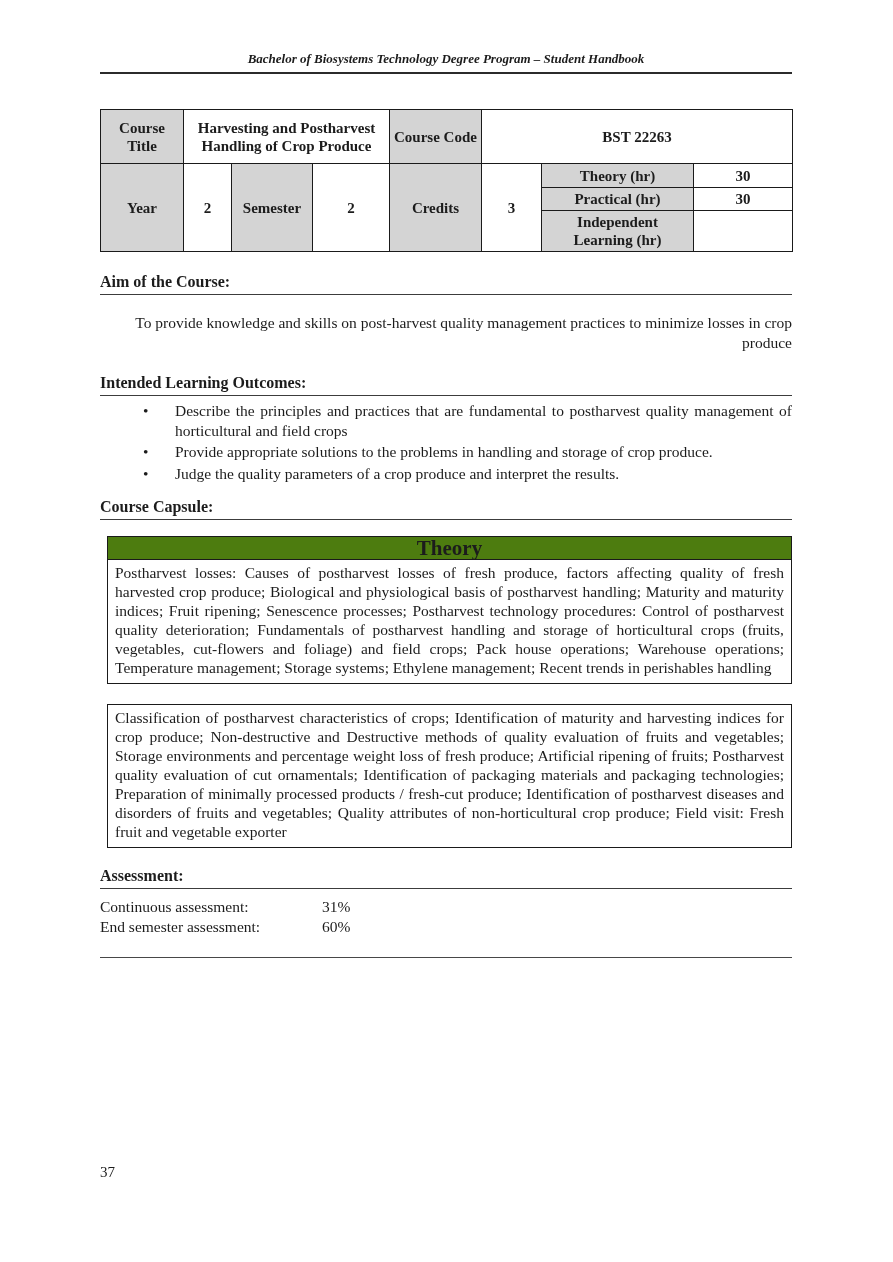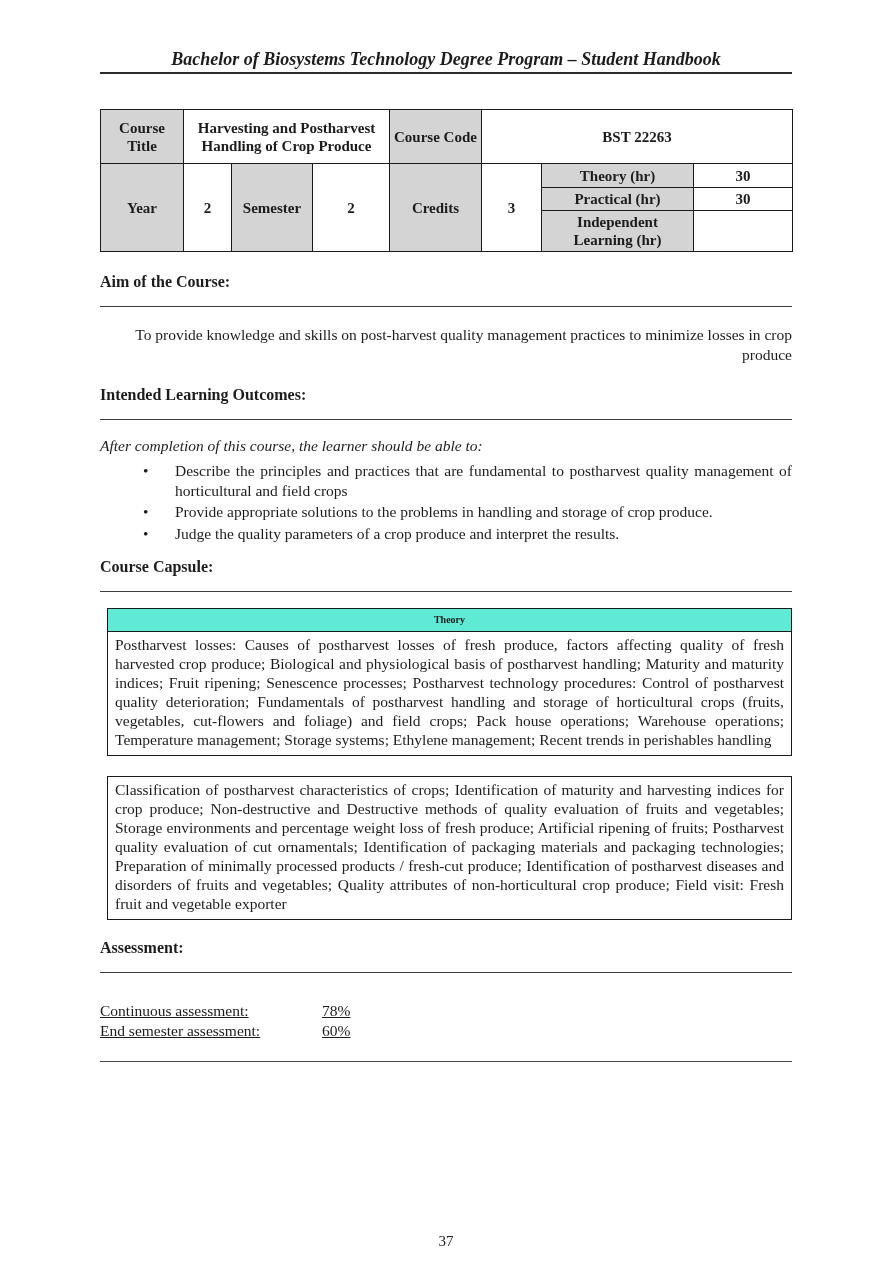--- a/index.html
+++ b/index.html
@@ -18,21 +18,21 @@
     margin-left: 100px;
   }
   
   .doc-header {
     padding-top: 50px;
     text-align: center;
   }
   .doc-header-title {
     font-style: italic;
     font-weight: bold;
-    font-size: 18px;
+    font-size: 13px;
     line-height: 18px;
   }
   .header-rule {
     border-bottom: 2px solid #2b2b2b;
     margin-top: 4px;
   }
   
   .course-table {
     border-collapse: collapse;
     width: 692px;
@@ -47,21 +47,21 @@
     vertical-align: middle;
     padding: 2px 4px;
     line-height: 18px;
   }
   .shaded { background: #d4d4d4; }
   
   .section-heading {
     font-size: 16px;
     font-weight: bold;
     line-height: 19px;
-    padding-bottom: 15px;
+    padding-bottom: 3px;
     border-bottom: 1.5px solid #3c3c3c;
   }
   .mt-aim   { margin-top: 20px; }
   .mt-ilo   { margin-top: 20px; }
   .mt-caps  { margin-top: 14px; }
   .mt-asmt  { margin-top: 18px; }
   
   .para {
     margin-top: 18px;
     font-size: 15.5px;
@@ -95,53 +95,52 @@
   }
   
   .capsule-table {
     margin-left: 7px;
     width: 685px;
     border: 1px solid #1a1a1a;
   }
   .capsule-table.theory    { margin-top: 16px; }
   .capsule-table.practical { margin-top: 20px; }
   .capsule-header {
-    background: #5eead4;
+    background: #4d7c0f;
     border-bottom: 1px solid #1a1a1a;
     text-align: center;
     font-weight: bold;
-    font-size: 10px;
+    font-size: 21px;
     line-height: 20px;
     padding: 1px 8px;
   }
   .capsule-body {
     padding: 3px 7px 6px 7px;
     text-align: justify;
     font-size: 15.5px;
     line-height: 19px;
   }
   
-  .assess-list { margin-top: 28px; text-decoration: underline; }
+  .assess-list { margin-top: 8px; }
   .assess-row {
     display: flex;
     font-size: 15.5px;
     line-height: 20px;
   }
   .assess-label { width: 222px; }
   
   .footer-rule {
     margin-top: 20px;
     border-bottom: 1.5px solid #474747;
   }
   .page-number {
     position: absolute;
-    top: 1233px;
+    top: 1164px;
     left: 100px;
     width: 692px;
-    text-align: center;
     font-size: 15px;
   }
 </style>
 </head>
 <body>
 
 <div class="page">
   <div class="content">
 
     <div class="doc-header">
@@ -185,21 +184,20 @@
           <td class="shaded">Independent Learning (hr)</td>
           <td></td>
         </tr>
       </tbody>
     </table>
 
     <div class="section-heading mt-aim">Aim of the Course:</div>
     <div class="para">To provide knowledge and skills on post-harvest quality management practices to minimize losses in crop produce</div>
 
     <div class="section-heading mt-ilo">Intended Learning Outcomes:</div>
-    <div class="ilo-intro">After completion of this course, the learner should be able to:</div>
     <ul class="bullets">
       <li>Describe the principles and practices that are fundamental to postharvest quality management of horticultural and field crops</li>
       <li>Provide appropriate solutions to the problems in handling and storage of crop produce.</li>
       <li>Judge the quality parameters of a crop produce and interpret the results.</li>
     </ul>
 
     <div class="section-heading mt-caps">Course Capsule:</div>
 
     <div class="capsule-table theory">
       <div class="capsule-header">Theory</div>
@@ -207,21 +205,21 @@
     </div>
 
     <div class="capsule-table practical">
       <div class="capsule-body">Classification of postharvest characteristics of crops; Identification of maturity and harvesting indices for crop produce; Non-destructive and Destructive methods of quality evaluation of fruits and vegetables; Storage environments and percentage weight loss of fresh produce; Artificial ripening of fruits; Postharvest quality evaluation of cut ornamentals; Identification of packaging materials and packaging technologies; Preparation of minimally processed products / fresh-cut produce; Identification of postharvest diseases and disorders of fruits and vegetables; Quality attributes of non-horticultural crop produce; Field visit: Fresh fruit and vegetable exporter</div>
     </div>
 
     <div class="section-heading mt-asmt">Assessment:</div>
     <div class="assess-list">
       <div class="assess-row">
         <span class="assess-label">Continuous assessment:</span>
-        <span>78%</span>
+        <span>31%</span>
       </div>
       <div class="assess-row">
         <span class="assess-label">End semester assessment:</span>
         <span>60%</span>
       </div>
     </div>
 
     <div class="footer-rule"></div>
   </div>
 

